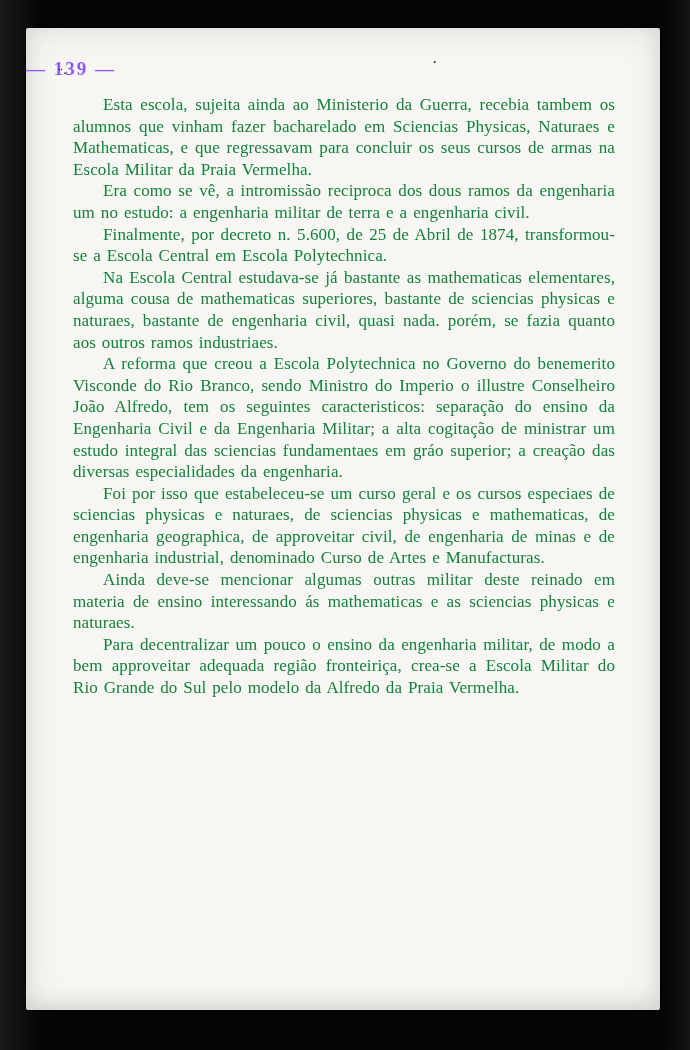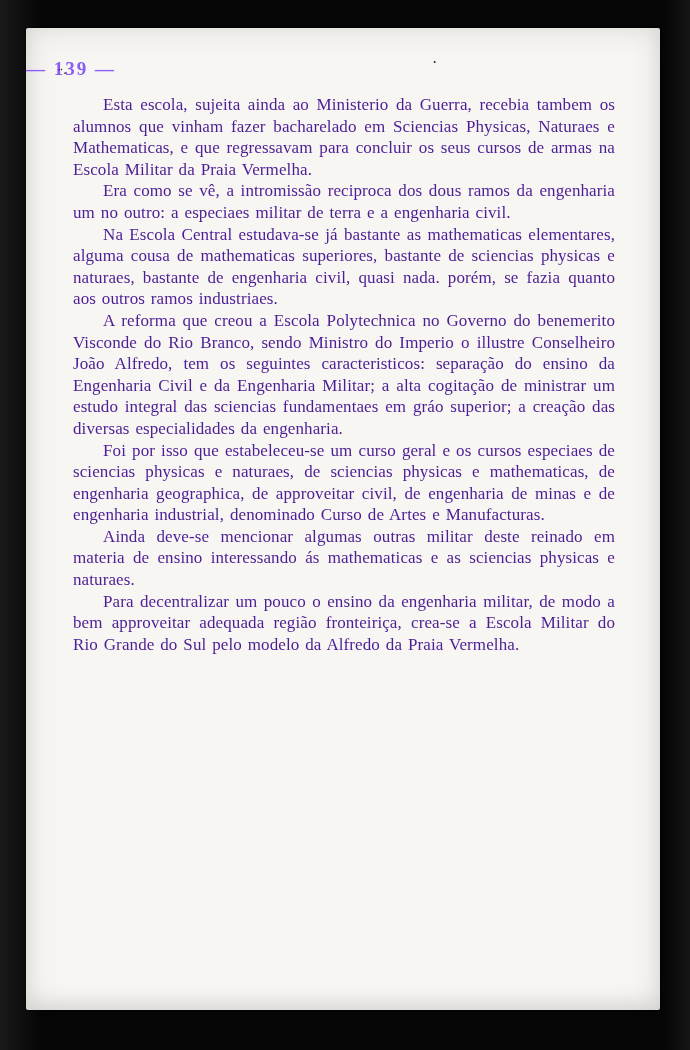--- a/index.html
+++ b/index.html
@@ -44,21 +44,21 @@
     color: #2a2a2a;
     font-size: 14px;
   }
   .art-1 { left: 32px; top: 38px; }
   .art-2 { left: 406px; top: 26px; font-size: 16px; }
   .text-body {
     position: absolute;
     left: 47px;
     top: 66px;
     width: 542px;
-    color: #4c1d95;
+    color: #15803d;
   }
   .text-body p {
     margin: 0;
     text-indent: 30px;
     text-align: justify;
     font-size: 17px;
     line-height: 21.6px;
     word-spacing: 0.09em;
     letter-spacing: 0.1px;
   }
@@ -66,21 +66,22 @@
 </head>
 <body>
 
 <div class="frame">
   <div class="page">
     <div class="page-number">— 139 —</div>
     <span class="artifact art-1">¨·</span>
     <span class="artifact art-2">·</span>
     <div class="text-body">
         <p>Esta escola, sujeita ainda ao Ministerio da Guerra, recebia tambem os alumnos que vinham fazer bacharelado em Sciencias Physicas, Naturaes e Mathematicas, e que regressavam para concluir os seus cursos de armas na Escola Militar da Praia Vermelha.</p>
-        <p>Era como se vê, a intromissão reciproca dos dous ramos da engenharia um no outro: a especiaes militar de terra e a engenharia civil.</p>
+        <p>Era como se vê, a intromissão reciproca dos dous ramos da engenharia um no estudo: a engenharia militar de terra e a engenharia civil.</p>
+        <p>Finalmente, por decreto n. 5.600, de 25 de Abril de 1874, transformou-se a Escola Central em Escola Polytechnica.</p>
         <p>Na Escola Central estudava-se já bastante as mathematicas elementares, alguma cousa de mathematicas superiores, bastante de sciencias physicas e naturaes, bastante de engenharia civil, quasi nada. porém, se fazia quanto aos outros ramos industriaes.</p>
         <p>A reforma que creou a Escola Polytechnica no Governo do benemerito Visconde do Rio Branco, sendo Ministro do Imperio o illustre Conselheiro João Alfredo, tem os seguintes caracteristicos: separação do ensino da Engenharia Civil e da Engenharia Militar; a alta cogitação de ministrar um estudo integral das sciencias fundamentaes em gráo superior; a creação das diversas especialidades da engenharia.</p>
         <p>Foi por isso que estabeleceu-se um curso geral e os cursos especiaes de sciencias physicas e naturaes, de sciencias physicas e mathematicas, de engenharia geographica, de approveitar civil, de engenharia de minas e de engenharia industrial, denominado Curso de Artes e Manufacturas.</p>
         <p>Ainda deve-se mencionar algumas outras militar deste reinado em materia de ensino interessando ás mathematicas e as sciencias physicas e naturaes.</p>
         <p>Para decentralizar um pouco o ensino da engenharia militar, de modo a bem approveitar adequada região fronteiriça, crea-se a Escola Militar do Rio Grande do Sul pelo modelo da Alfredo da Praia Vermelha.</p>
       </div>
   </div>
 </div>
 
 </body></html>

